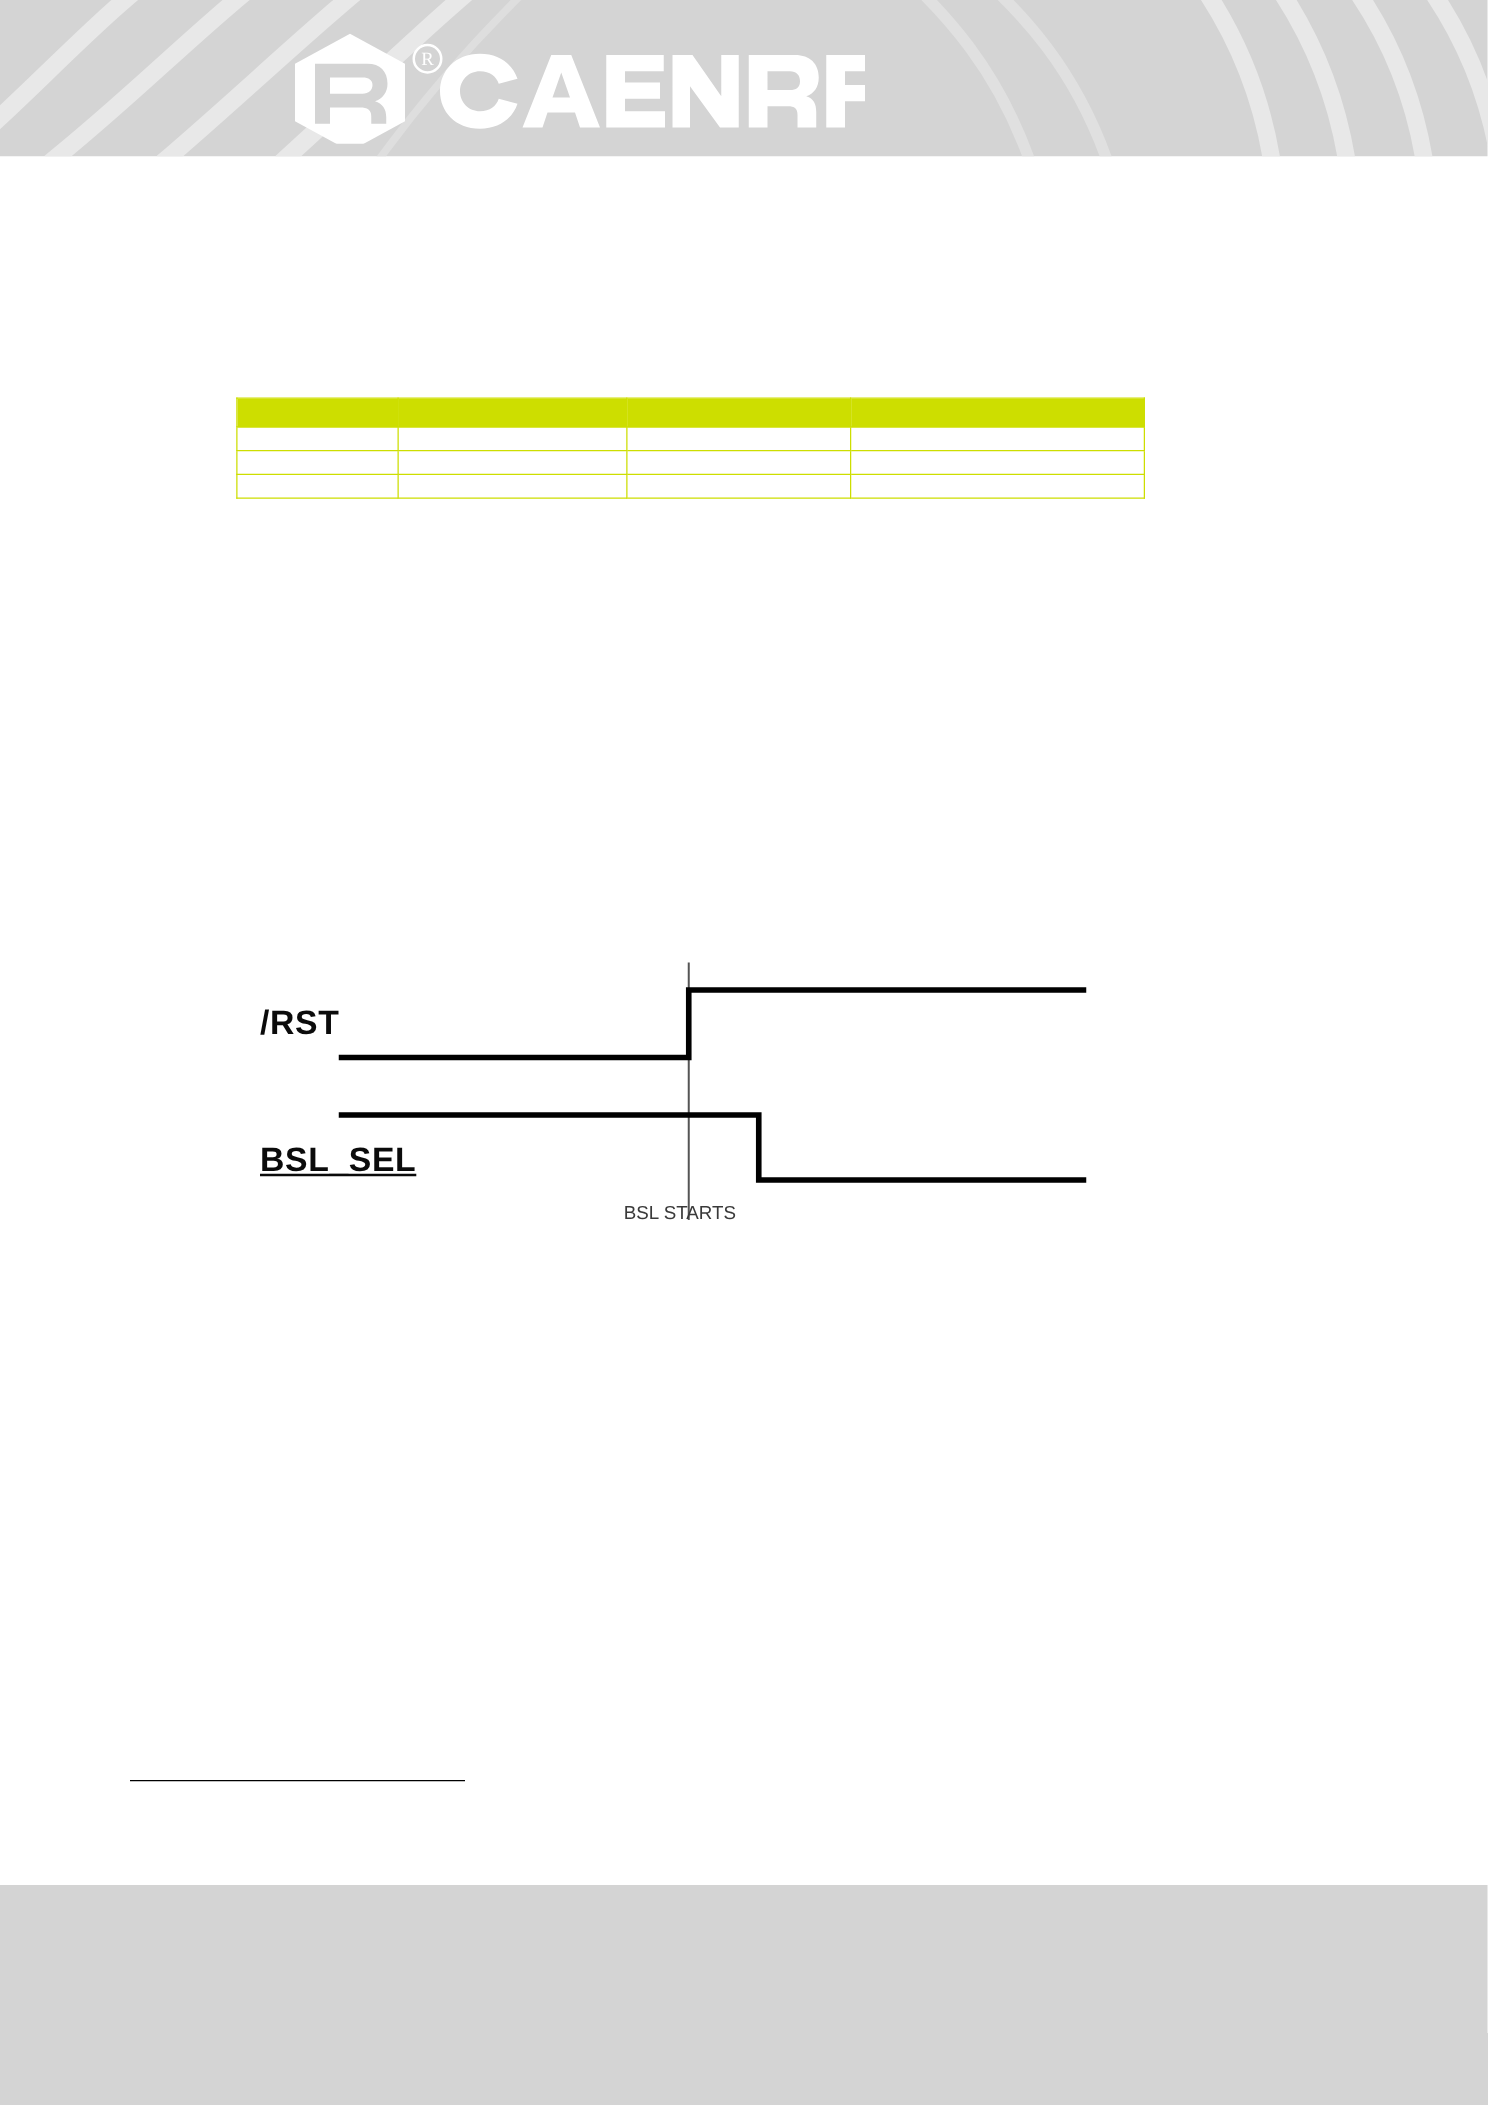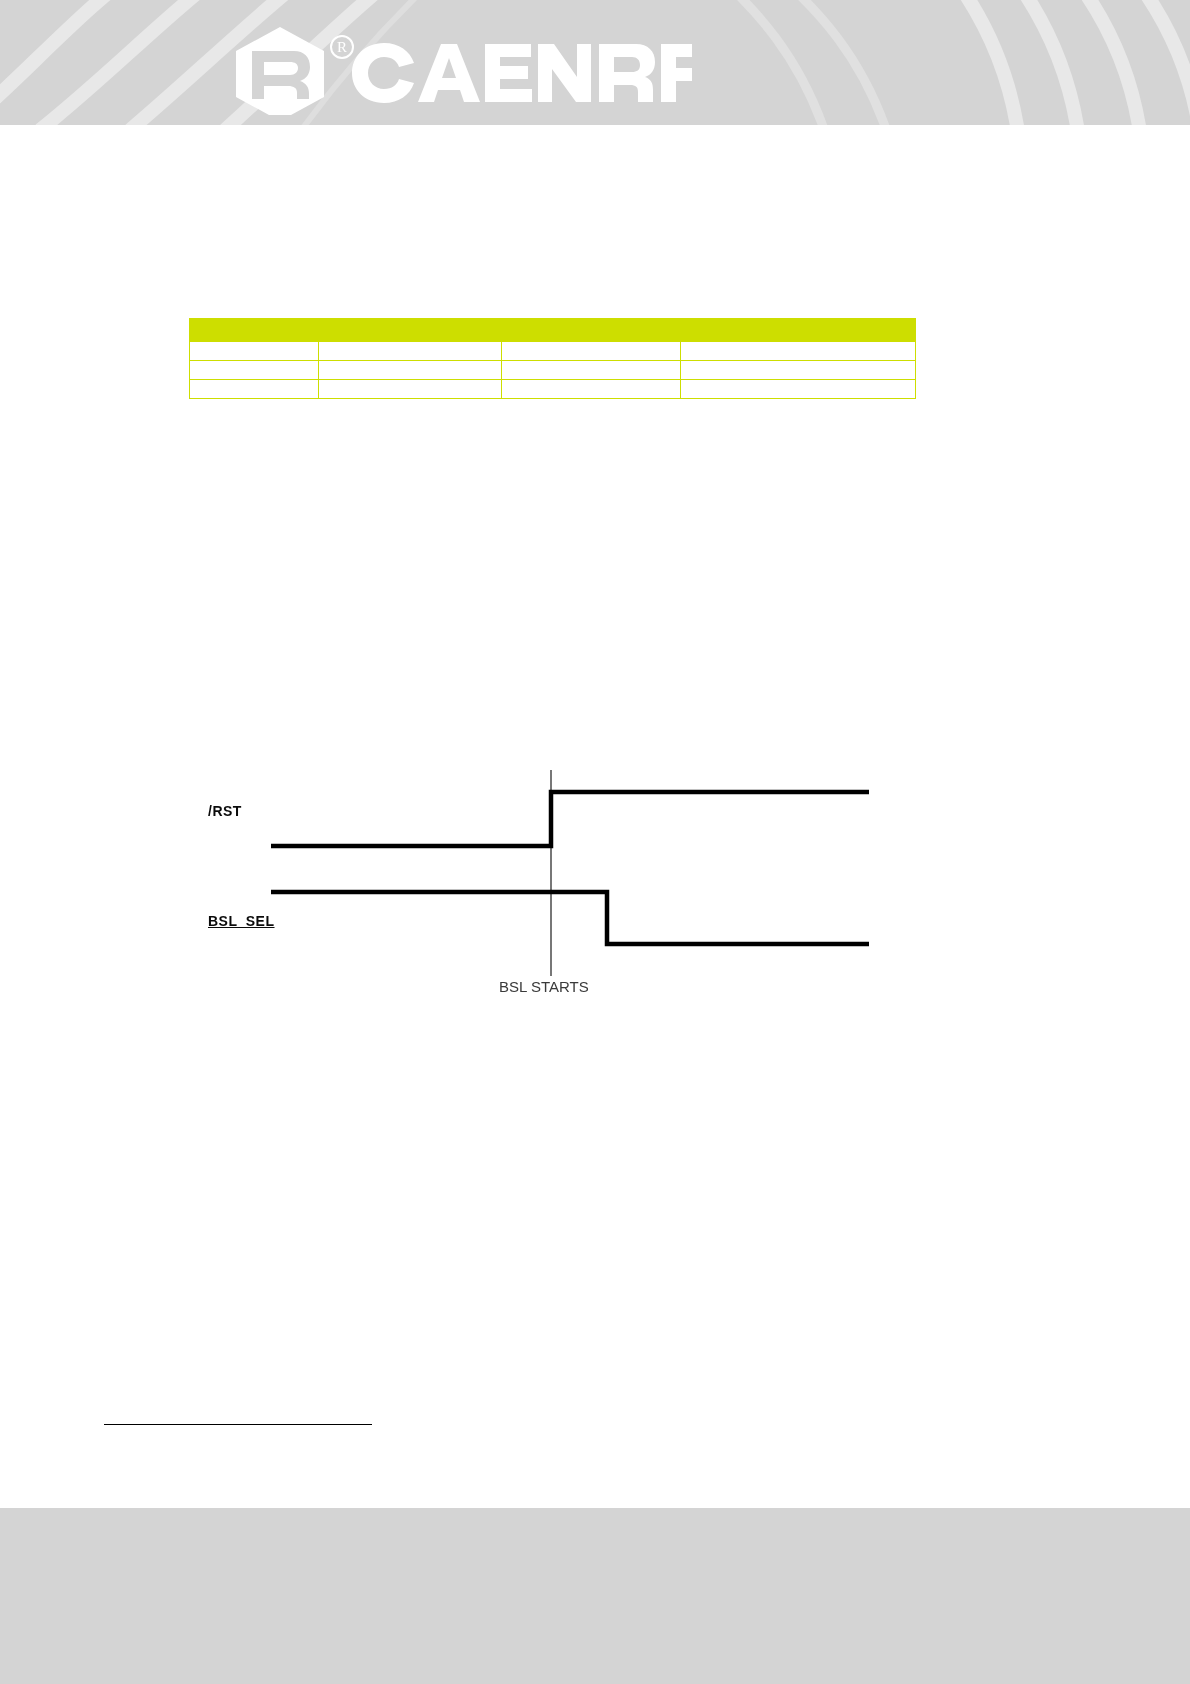--- a/index.html
+++ b/index.html
@@ -70,31 +70,31 @@
     position: absolute;
     left: 189px;
     top: 758px;
     width: 720px;
     height: 260px;
   }
   .sig-label {
     position: absolute;
     font-family: "Liberation Sans", sans-serif;
     font-weight: bold;
-    font-size: 14px;
+    font-size: 27px;
     letter-spacing: 0.5px;
     color: #0b0b0b;
     white-space: nowrap;
   }
   .label-rst { left: 19px; top: 45px; }
   .label-bsl { left: 19px; top: 155px; text-decoration: underline; }
   .marker-label {
     position: absolute;
     left: 310px;
-    top: 220px;
+    top: 204px;
     font-family: "Liberation Sans", sans-serif;
     font-size: 15px;
     color: #3a3a3a;
     white-space: nowrap;
   }
 
   
   .footnote-rule {
     position: absolute;
     left: 104px;

